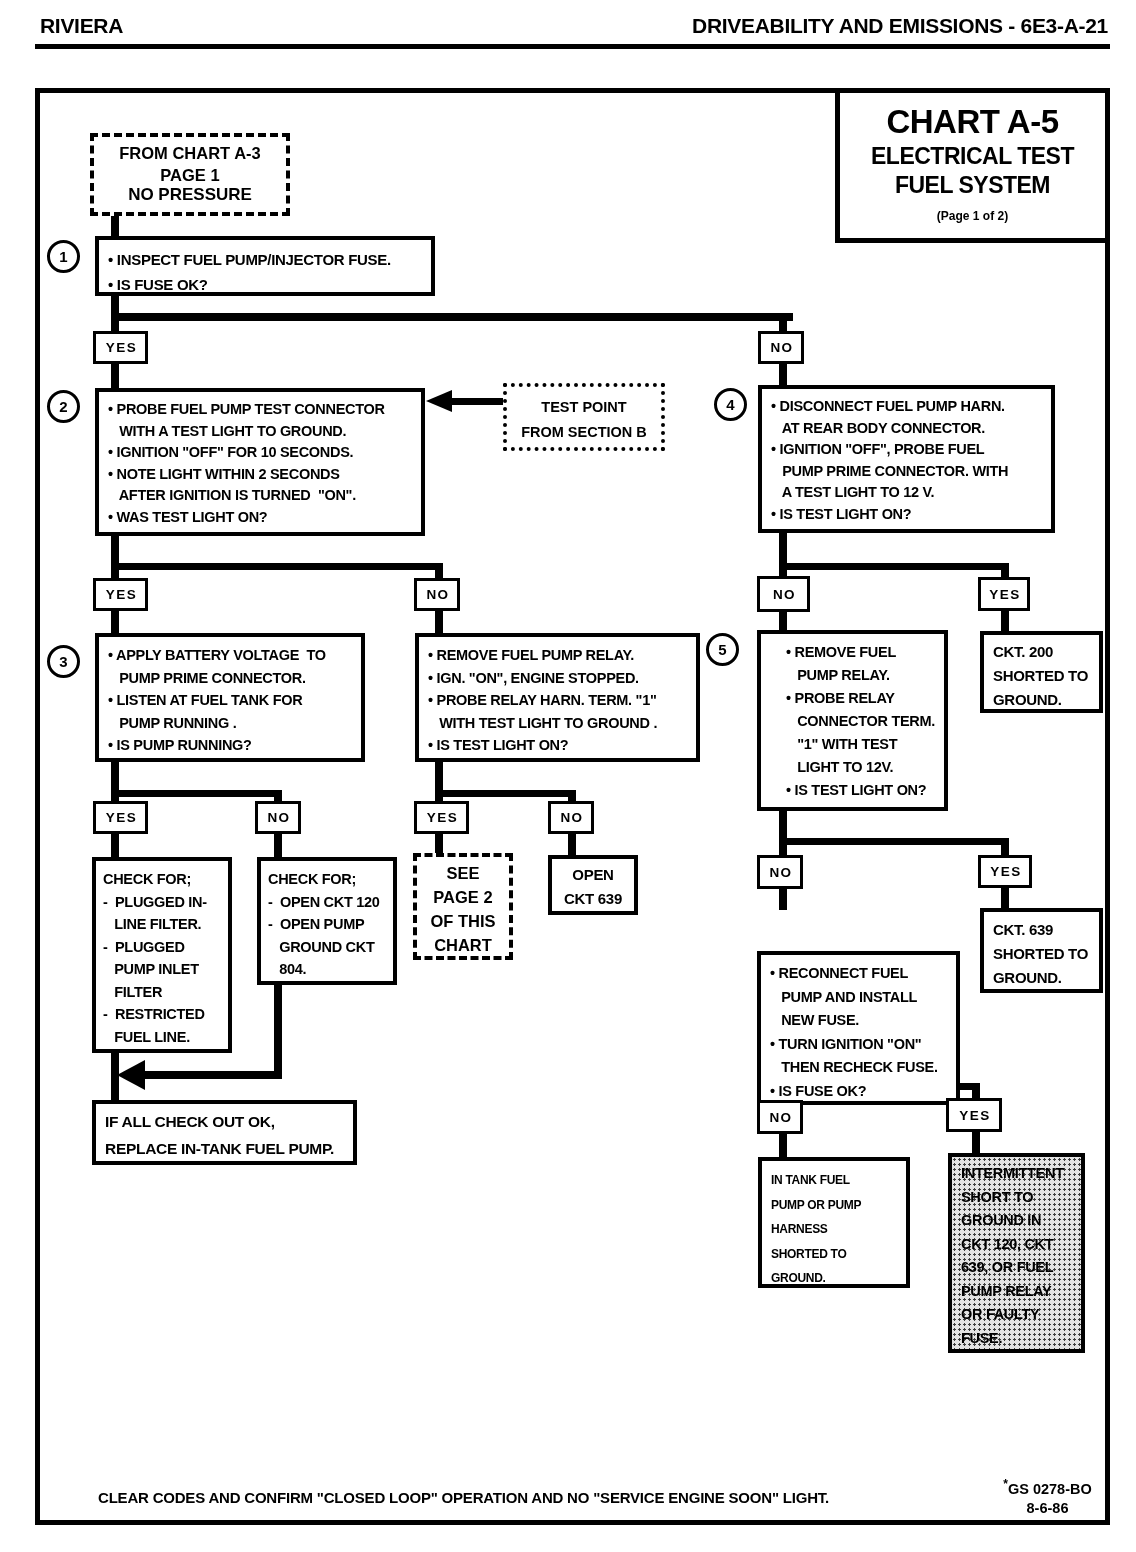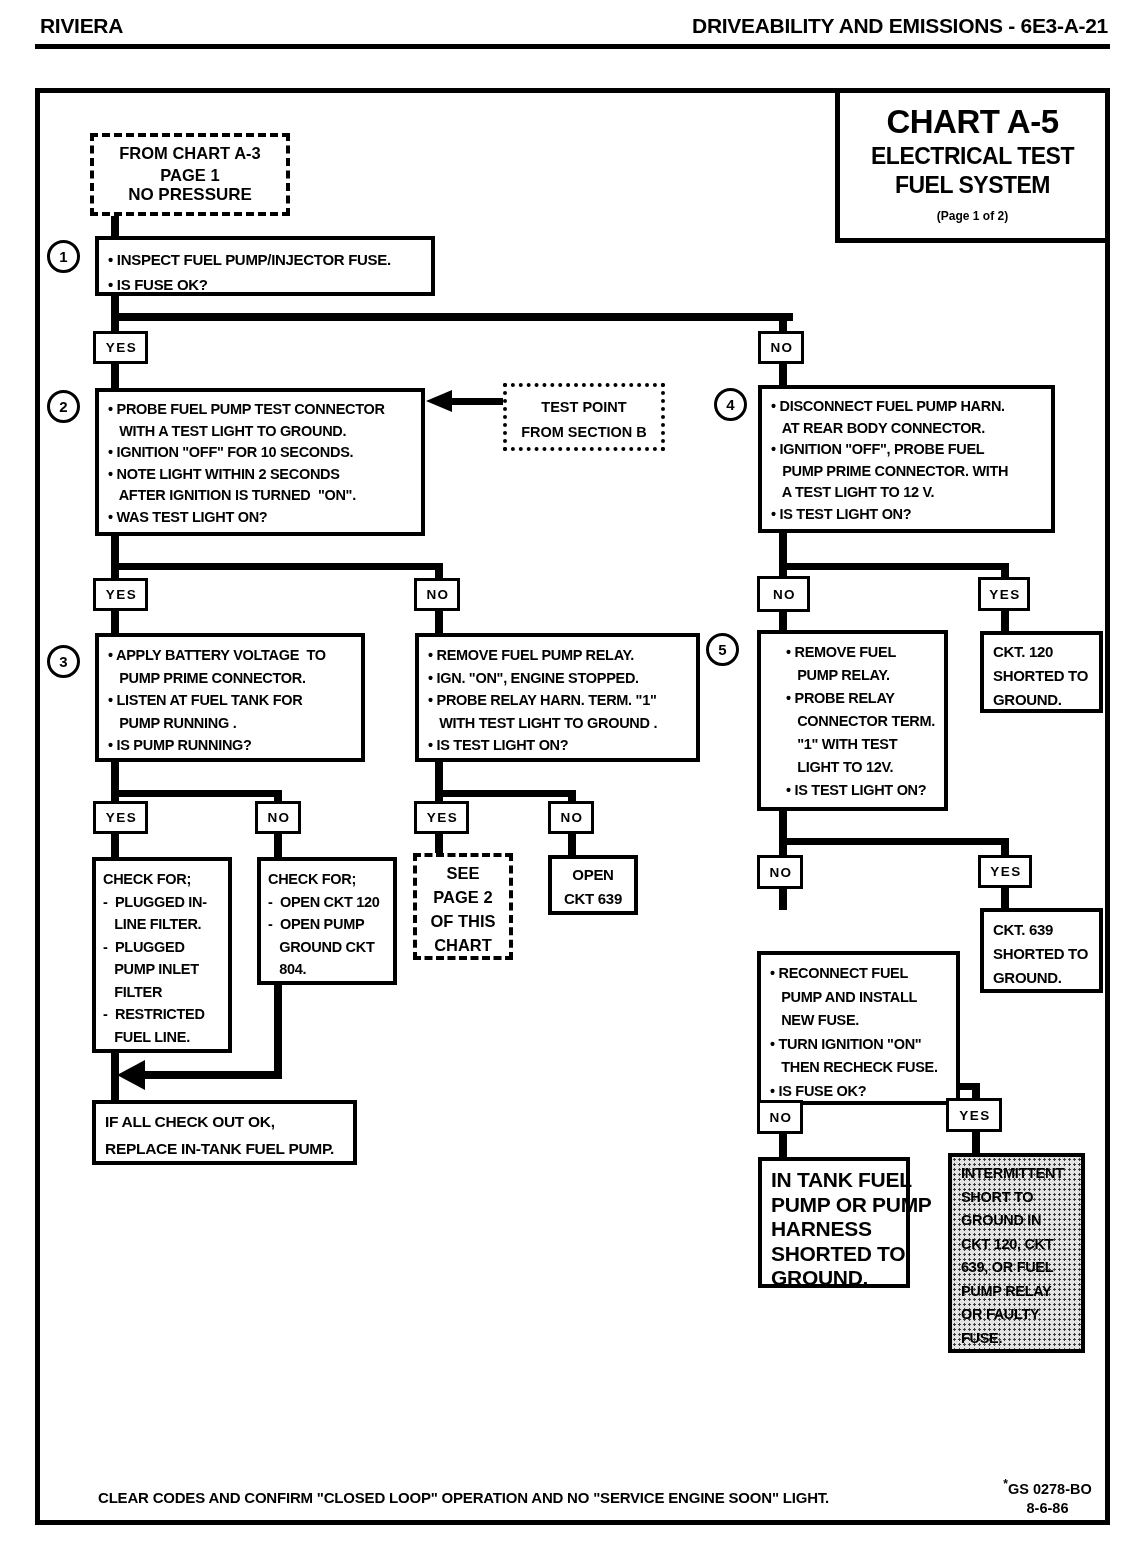--- a/index.html
+++ b/index.html
@@ -41,21 +41,21 @@
   #from-chart .line:nth-child(3){font-size:17px;line-height:18px;}
   #box-step1 .line{line-height:25px;font-size:15px;}
   #box-step3 .line,#box-relay-ground .line{line-height:22.5px;}
   #box-step5 .line{line-height:23px;margin-left:16px;}
   #box-ckt120 .line,#box-ckt639 .line{line-height:24px;font-size:15px;}
   #box-check-left .line,#box-check-right .line{line-height:22.5px;}
   #box-see-page2 .line{font-size:16.5px;line-height:24px;}
   #box-open639 .line{font-size:15px;line-height:24px;}
   #box-reconnect .line{line-height:23.5px;}
   #box-if-all .line{line-height:27px;font-size:15.5px;}
-  #box-intank .line{line-height:24.5px;font-size:21px;}
+  #box-intank .line{line-height:24.5px;font-size:12px;}
   #box-intermittent .line{line-height:23.5px;}
   #box-test-point .line{font-size:14.5px;line-height:25px;letter-spacing:0;}
   .foot{font-size:15px;letter-spacing:-0.2px;white-space:nowrap;}
   .codewrap{font-size:14.5px;text-align:center;line-height:19px;}
   .codewrap sup{font-size:12px;}
 </style>
 </head>
 <body>
 
 <div id="page">
@@ -189,21 +189,21 @@
   <div id="box-step5" class="abs box" style="left:757px;top:630px;width:191px;height:181px;">
       <div class="line">• REMOVE FUEL</div>
       <div class="line">   PUMP RELAY.</div>
       <div class="line">• PROBE RELAY</div>
       <div class="line">   CONNECTOR TERM.</div>
       <div class="line">   "1" WITH TEST</div>
       <div class="line">   LIGHT TO 12V.</div>
       <div class="line">• IS TEST LIGHT ON?</div>
     </div>
   <div id="box-ckt120" class="abs box" style="left:980px;top:631px;width:123px;height:82px;padding-top:5px;">
-      <div class="line">CKT. 120</div>
+      <div class="line">CKT. 200</div>
       <div class="line">SHORTED TO</div>
       <div class="line">GROUND.</div>
     </div>
 
   <div class="abs yn" style="left:93px;top:801px;width:55px;height:33px;">YES</div>
   <div class="abs yn" style="left:255px;top:801px;width:46px;height:33px;">NO</div>
   <div class="abs yn" style="left:414px;top:801px;width:55px;height:33px;">YES</div>
   <div class="abs yn" style="left:548px;top:801px;width:46px;height:33px;">NO</div>
 
   <div id="box-check-left" class="abs box" style="left:92px;top:857px;width:140px;height:196px;padding-left:7px;">

